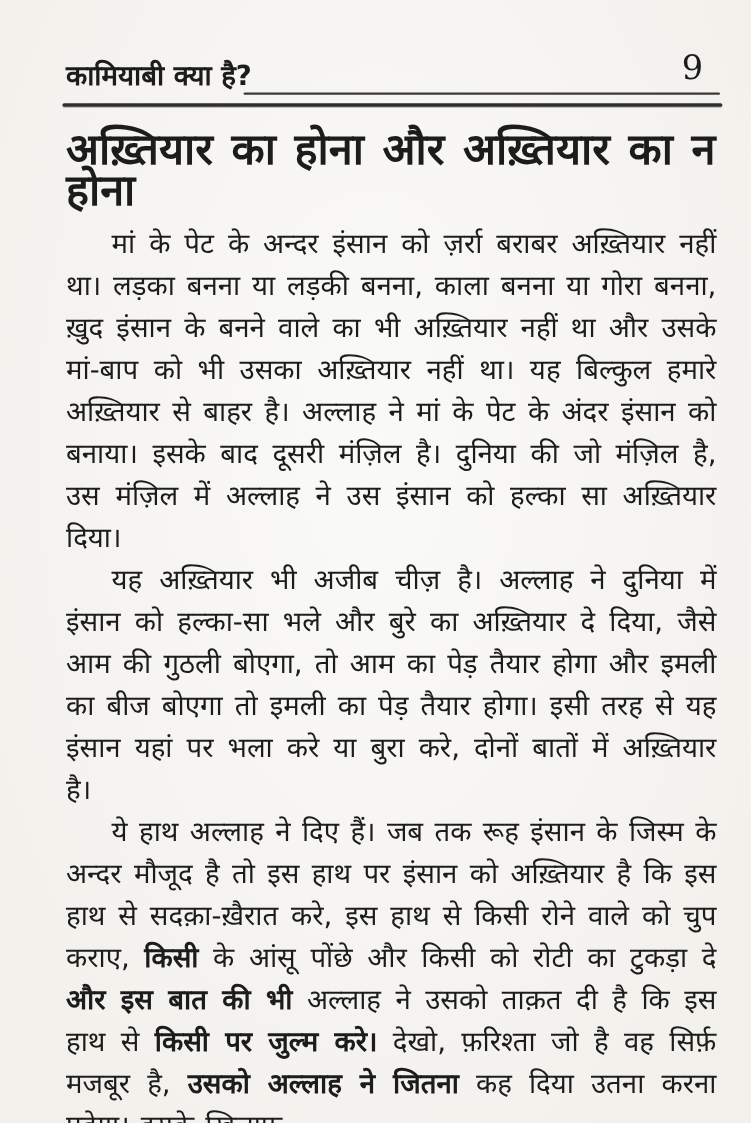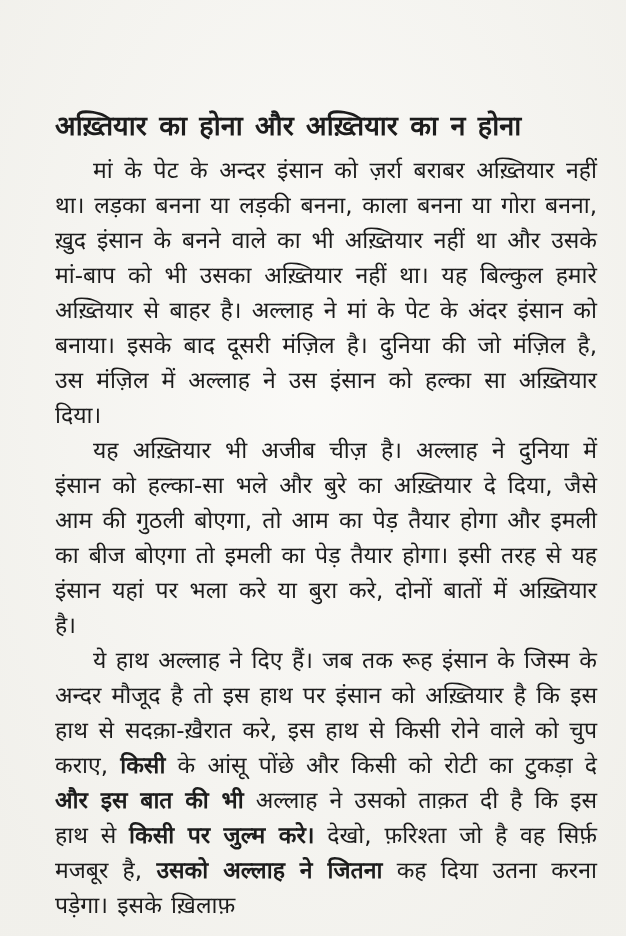--- a/index.html
+++ b/index.html
@@ -77,41 +77,47 @@
     font-size: 23px;
     line-height: 35px;
     text-align: justify;
     font-weight: normal;
     word-spacing: 2px;
   }
   .paragraph.indent {
     text-indent: 38px;
   }
   .heading {
-    font-size: 27px;
+    font-size: 36px;
     line-height: 34px;
     font-weight: bold;
     text-align: left;
     margin: 9px 0 10px 0;
     word-spacing: 3px;
   }
   .bold {
     font-weight: bold;
   }
   .underline {
     text-decoration-color: #3c3c38;
     text-decoration-thickness: 2px;
     text-underline-offset: 5px;
   }
 </style>
 </head>
 <body>
 
 <div class="page">
 
+  <div class="header">
+    <span class="header-title">कामियाबी क्या है?</span>
+    <span class="page-number">9</span>
+    <div class="rule-partial"></div>
+    <div class="rule-full"></div>
+  </div>
 
   <div class="content">
       <h2 class="heading"><span class="bold">अख़्तियार का होना और अख़्तियार का न होना</span></h2>
       <p class="paragraph indent"><span>मां के पेट के अन्दर इंसान को ज़र्रा बराबर अख़्तियार नहीं था। लड़का बनना या लड़की बनना, काला बनना या गोरा बनना, ख़ुद इंसान के बनने वाले का भी अख़्तियार नहीं था और उसके मां-बाप को भी उसका अख़्तियार नहीं था। यह बिल्कुल हमारे अख़्तियार से बाहर है। अल्लाह ने मां के पेट के अंदर इंसान को बनाया। इसके बाद दूसरी मंज़िल है। दुनिया की जो मंज़िल है, उस मंज़िल में अल्लाह ने उस इंसान को हल्का सा अख़्तियार दिया।</span></p>
       <p class="paragraph indent"><span>यह अख़्तियार भी अजीब चीज़ है। अल्लाह ने दुनिया में इंसान को हल्का-सा भले और बुरे का अख़्तियार दे दिया, जैसे आम की गुठली बोएगा, तो आम का पेड़ तैयार होगा और इमली का बीज बोएगा तो इमली का पेड़ तैयार होगा। इसी तरह से यह इंसान यहां पर भला करे या बुरा करे, दोनों बातों में अख़्तियार है।</span></p>
       <p class="paragraph indent"><span class="underline">ये हाथ अल्लाह ने दिए हैं।</span><span> जब तक रूह इंसान के जिस्म के अन्दर मौजूद है तो इस हाथ पर इंसान को अख़्तियार है कि इस हाथ से सदक़ा-ख़ैरात करे, इस हाथ से किसी रोने वाले को चुप कराए, </span><span class="bold">किसी</span><span> के आंसू पोंछे और किसी को रोटी का टुकड़ा दे </span><span class="bold">और इस बात की भी</span><span> अल्लाह ने उसको ताक़त दी है कि इस हाथ से </span><span class="bold">किसी पर जुल्म करे।</span><span> देखो, फ़रिश्ता जो है वह सिर्फ़ मजबूर है, </span><span class="bold">उसको अल्लाह ने जितना</span><span> कह दिया उतना करना पड़ेगा। इसके ख़िलाफ़ </span></p>
     </div>
 
 </div>
 

